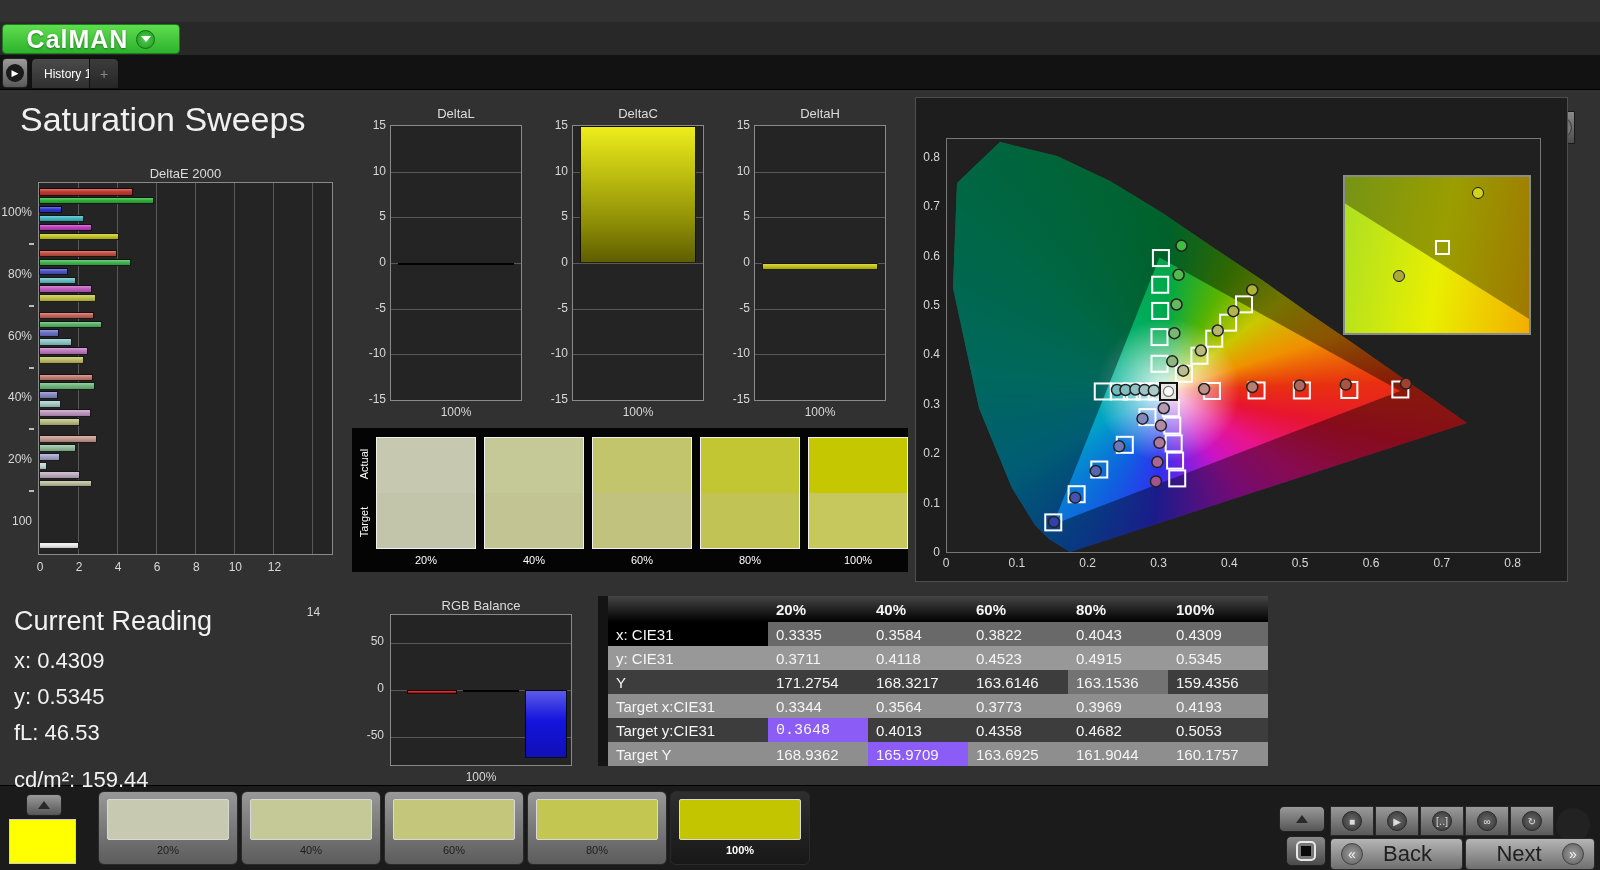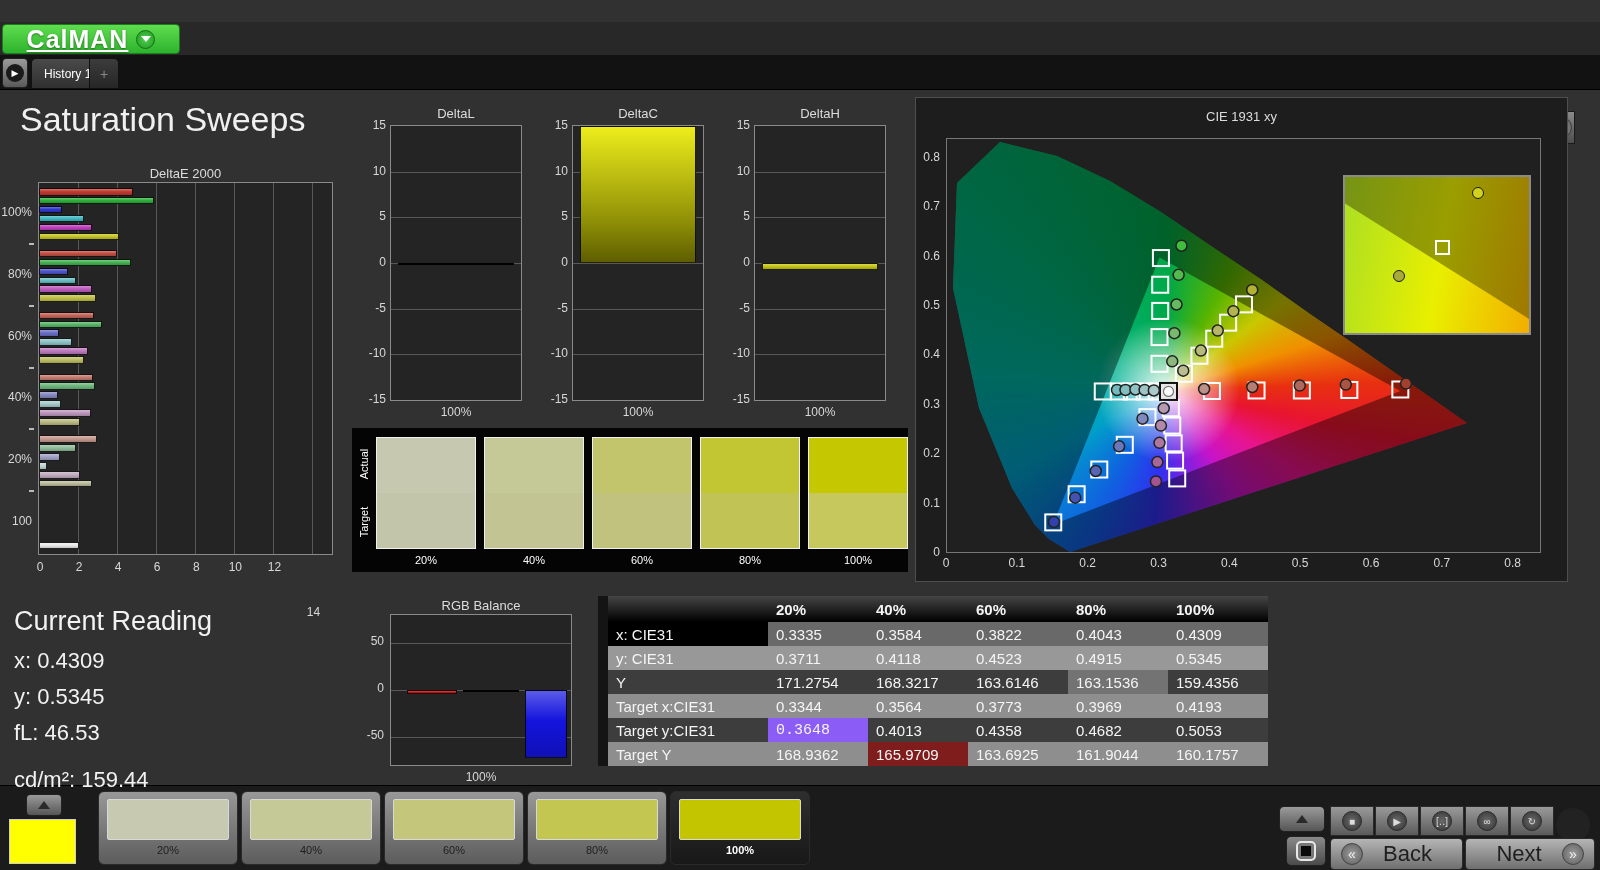--- a/index.html
+++ b/index.html
@@ -20,21 +20,21 @@
   .restore-box { width:9px; height:9px; border:1px solid #fff; position:relative; }
   .restore-box:before { content:""; position:absolute; left:2px; top:-4px; width:9px; height:9px;
     border:1px solid #fff; border-bottom:none; border-left:none; }
 
   
   #logo-strip { left:0; top:22px; width:1600px; height:33px; background:#282828; }
   #logo-btn { left:2px; top:2px; width:178px; height:30px; border-radius:4px;
     background:linear-gradient(#5fdd4f,#2db32d); border:1px solid #1d7d1d;
     display:flex; align-items:center; justify-content:center; }
   #logo-text { color:#fff; font-weight:bold; font-size:25px; letter-spacing:1px;
-    text-shadow:0 1px 2px rgba(0,0,0,.4);text-decoration:underline; }
+    text-shadow:0 1px 2px rgba(0,0,0,.4); }
   #logo-arrow { width:19px; height:19px; border-radius:50%; margin-left:8px;
     background:radial-gradient(#4cd34c,#229522); border:1px solid #157015;
     display:flex; align-items:center; justify-content:center; }
   .tri-down { width:0; height:0; border-left:5px solid transparent; border-right:5px solid transparent;
     border-top:6px solid #ffffff; }
   #rainbow { left:192px; top:34px; width:1404px; height:7px; border-radius:4px; }
 
   
   #tabstrip { left:0; top:55px; width:1600px; height:35px; background:#121212;
     border-bottom:1px solid #000; }
@@ -412,21 +412,20 @@
       </div>
       <div class="swatch-label" style="left: 348px;">80%</div>
       <div class="swatch" style="left: 456px;">
         <div class="half" style="background: rgb(197, 199, 0);"></div>
         <div class="half" style="background: rgb(198, 199, 92);"></div>
       </div>
       <div class="swatch-label" style="left: 456px;">100%</div>
     </div>
 
   <div id="cie-panel" class="abs">
-    <div id="cie-title" class="chart-title">CIE 1931 xy</div>
     <div id="cie-yticks" class="abs">
         <div class="tick-label" style="top: 407px;">0</div>
         <div class="tick-label" style="top: 357.595px;">0.1</div>
         <div class="tick-label" style="top: 308.19px;">0.2</div>
         <div class="tick-label" style="top: 258.786px;">0.3</div>
         <div class="tick-label" style="top: 209.381px;">0.4</div>
         <div class="tick-label" style="top: 159.976px;">0.5</div>
         <div class="tick-label" style="top: 110.571px;">0.6</div>
         <div class="tick-label" style="top: 61.1667px;">0.7</div>
         <div class="tick-label" style="top: 11.7619px;">0.8</div>
@@ -592,21 +591,21 @@
         <div class="td val" style="background: #8b5cf6; font-family: Liberation Mono, monospace;">0.3648</div>
         <div class="td val" style="background: rgb(61, 61, 61);">0.4013</div>
         <div class="td val" style="background: rgb(61, 61, 61);">0.4358</div>
         <div class="td val" style="background: rgb(61, 61, 61);">0.4682</div>
         <div class="td val" style="background: rgb(61, 61, 61);">0.5053</div>
       </div>
       <div class="tr">
         <div class="td notch"></div>
         <div class="td rowlabel" style="background: rgb(142, 142, 142);">Target Y</div>
         <div class="td val" style="background: rgb(142, 142, 142);">168.9362</div>
-        <div class="td val" style="background: #7f1d1d;">165.9709</div>
+        <div class="td val" style="background: #8b5cf6;">165.9709</div>
         <div class="td val" style="background: rgb(142, 142, 142);">163.6925</div>
         <div class="td val" style="background: rgb(142, 142, 142);">161.9044</div>
         <div class="td val" style="background: rgb(142, 142, 142);">160.1757</div>
       </div>
     </div>
 
   <div id="bottombar" class="abs">
     <div id="cur-color-up" class="abs">
         <i class="tri-up"></i>
       </div>

